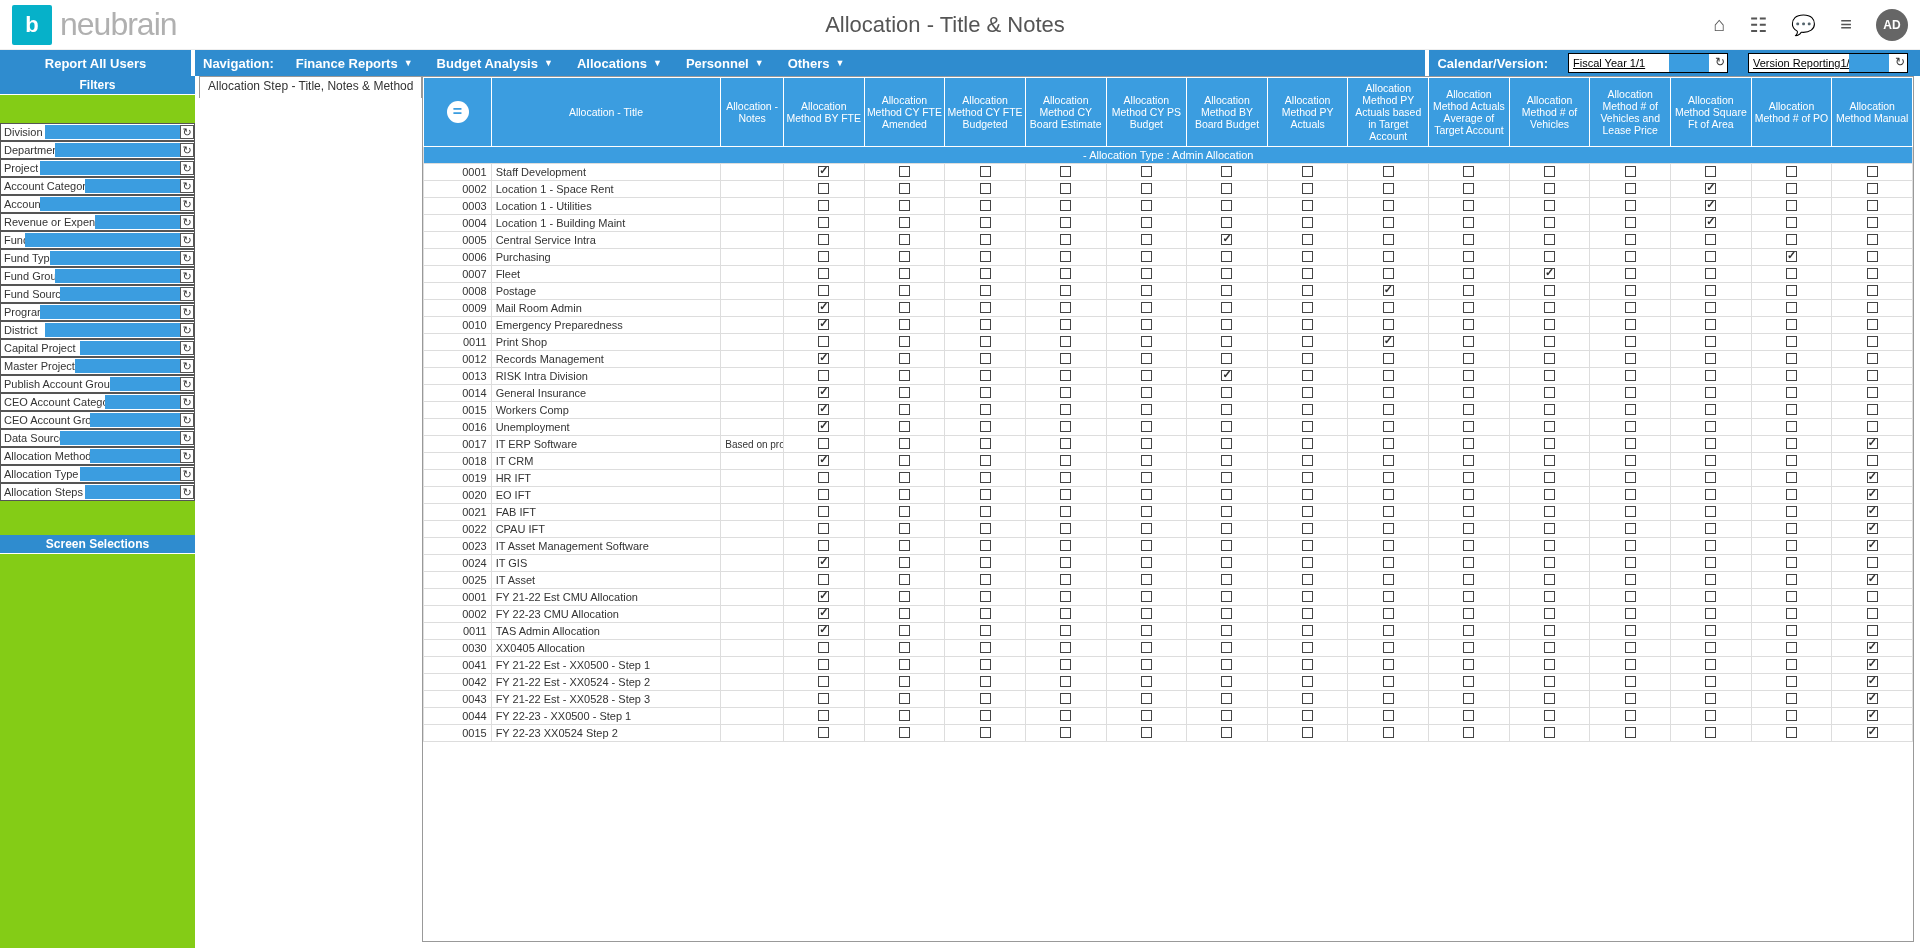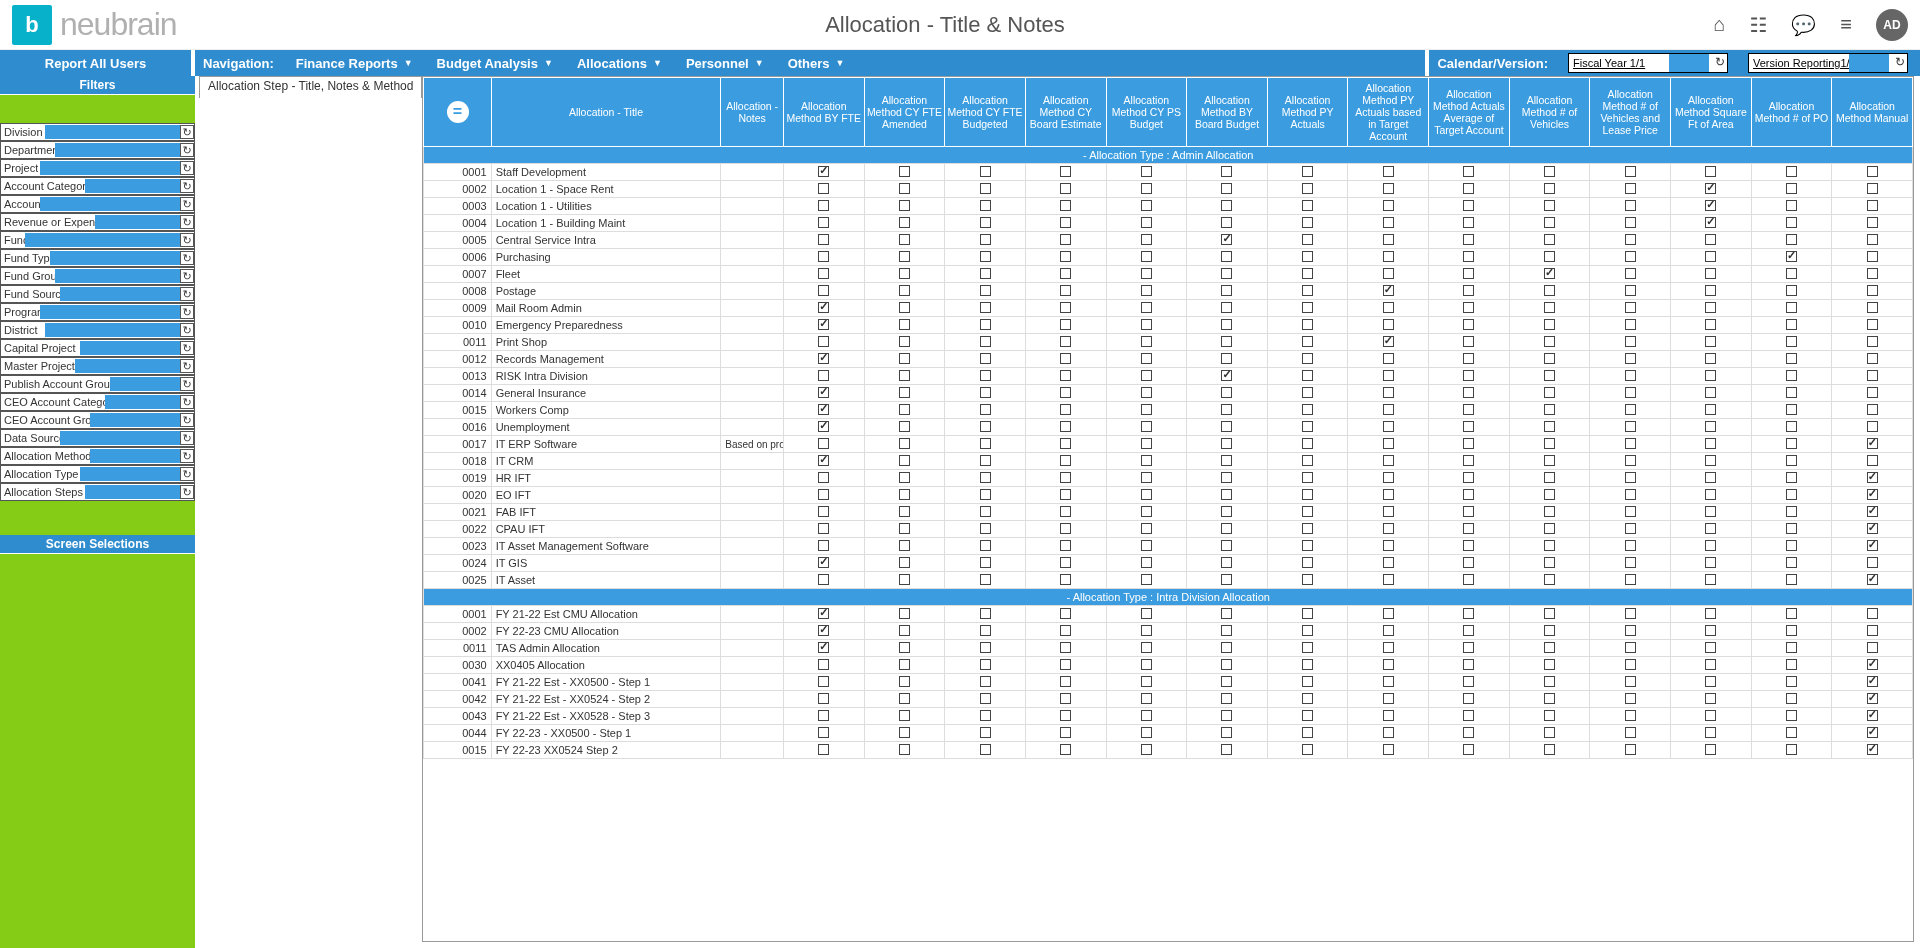--- a/index.html
+++ b/index.html
@@ -772,23 +772,20 @@
               <td><span class="cb"></span></td>
               <td><span class="cb"></span></td>
               <td><span class="cb"></span></td>
               <td><span class="cb"></span></td>
               <td><span class="cb"></span></td>
               <td><span class="cb"></span></td>
               <td><span class="cb"></span></td>
               <td><span class="cb"></span></td>
               <td><span class="cb checked"></span></td>
             </tr>
-            <tr class="group-row">
-              <td colspan="17">-   Allocation Type : Intra Division Allocation</td>
-            </tr>
             <tr>
               <td class="code">0001</td>
               <td class="title">FY 21-22 Est CMU Allocation</td>
               <td class="notes"></td>
               <td><span class="cb checked"></span></td>
               <td><span class="cb"></span></td>
               <td><span class="cb"></span></td>
               <td><span class="cb"></span></td>
               <td><span class="cb"></span></td>
               <td><span class="cb"></span></td>

